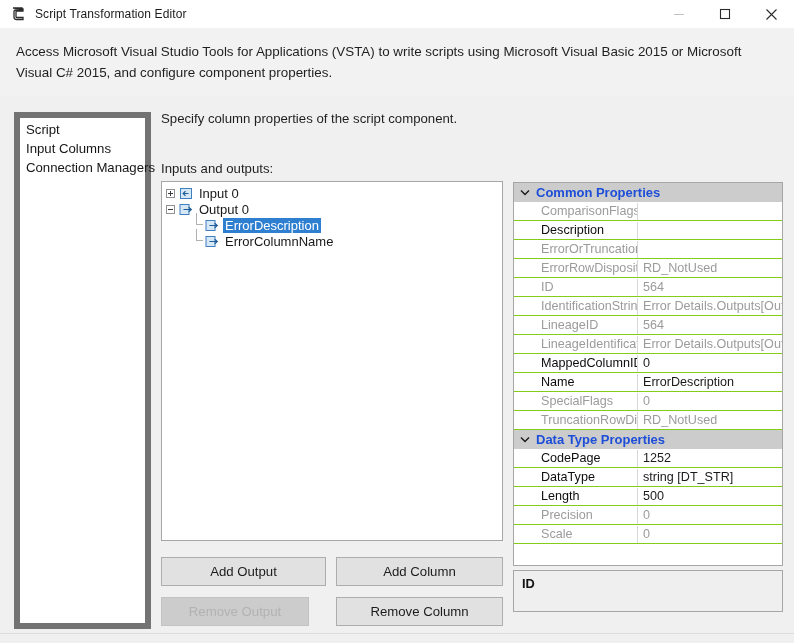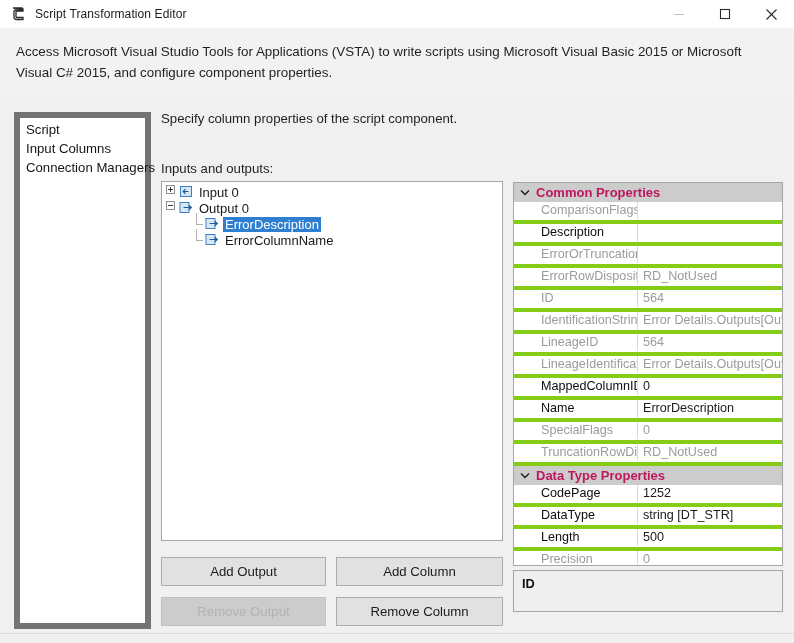--- a/index.html
+++ b/index.html
@@ -127,21 +127,21 @@
     width: 342px; height: 360px;
     background: #ffffff;
     border: 1px solid #a6a6a6;
     box-sizing: border-box;
     overflow: hidden;
     padding-top: 3px;
   }
   .tree-row {
     height: 16px;
     display: flex;
-    align-items: flex-start;
+    align-items: center;
     position: relative;
     white-space: nowrap;
   }
   .tw-expander {
     width: 9px; height: 9px;
     border: 1px solid #919191;
     background: #fff;
     box-sizing: border-box;
     position: relative;
     flex: none;
@@ -213,55 +213,55 @@
     justify-content: center;
     padding: 0;
   }
   .btn.disabled {
     background: #cccccc;
     border-color: #c2c2c2;
     color: #b2b2b2;
   }
   .btn-add-output    { left: 161px; top: 557px; width: 165px; }
   .btn-add-column    { left: 336px; top: 557px; width: 167px; }
-  .btn-remove-output { left: 161px; top: 597px; width: 165px; }
+  .btn-remove-output { left: 161px; top: 597px; width: 148px; }
   .btn-remove-column { left: 336px; top: 597px; width: 167px; }
 
   
   .propgrid {
     position: absolute;
     left: 513px; top: 182px;
     width: 270px; height: 384px;
     background: #ffffff;
     border: 1px solid #a6a6a6;
     box-sizing: border-box;
     overflow: hidden;
   }
   .pg-category {
     height: 19px;
     background: #cccccc;
     display: flex;
     align-items: center;
     font-size: 13px;
     font-weight: bold;
-    color: #be185d;
+    color: #1d4ed8;
   }
   .pg-chevron {
     width: 22px;
     display: flex;
     align-items: center;
     justify-content: center;
     flex: none;
   }
   .pg-row {
     height: 18px;
     display: flex;
-    align-items: flex-start;
-    background: #ffffff;
-    border-bottom: 4px solid #84cc16;
+    align-items: center;
+    background: #ffffff;
+    border-bottom: 1px solid #84cc16;
   }
   .pg-name {
     width: 102px;
     flex: none;
     padding-left: 5px;
     font-size: 12.6px;
     line-height: 17px;
     color: #1a1a1a;
     overflow: hidden;
     white-space: nowrap;

